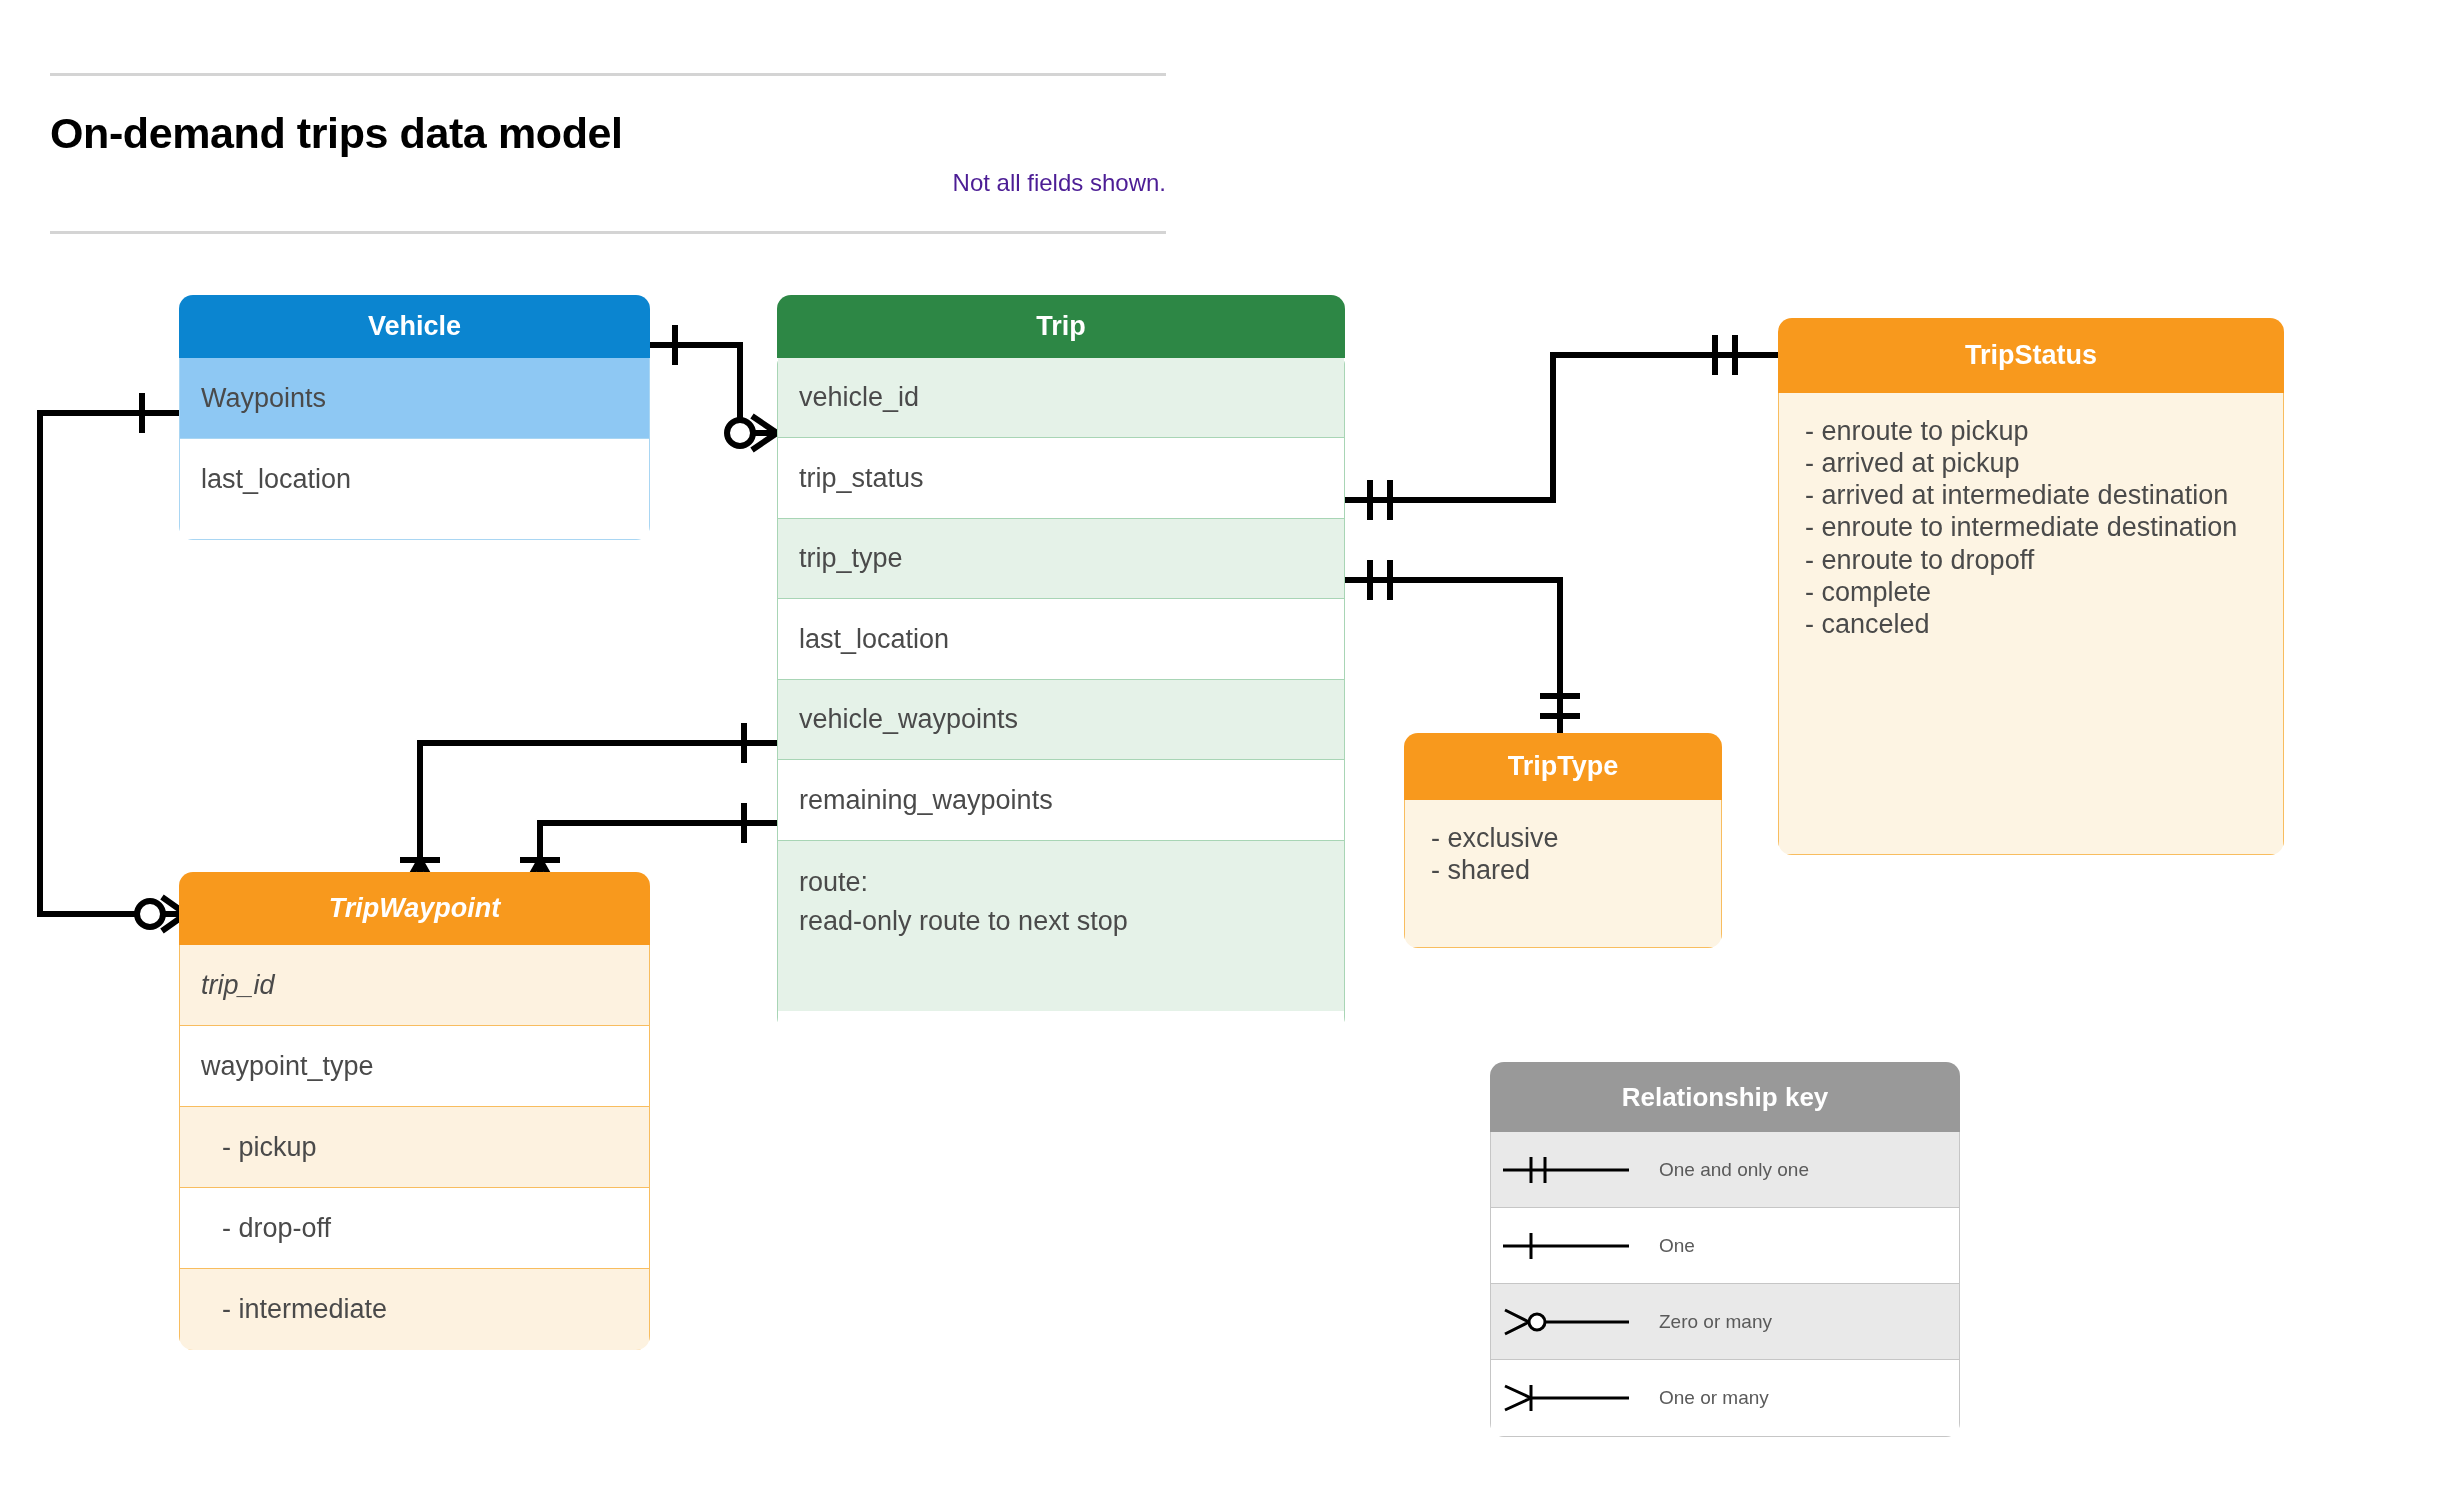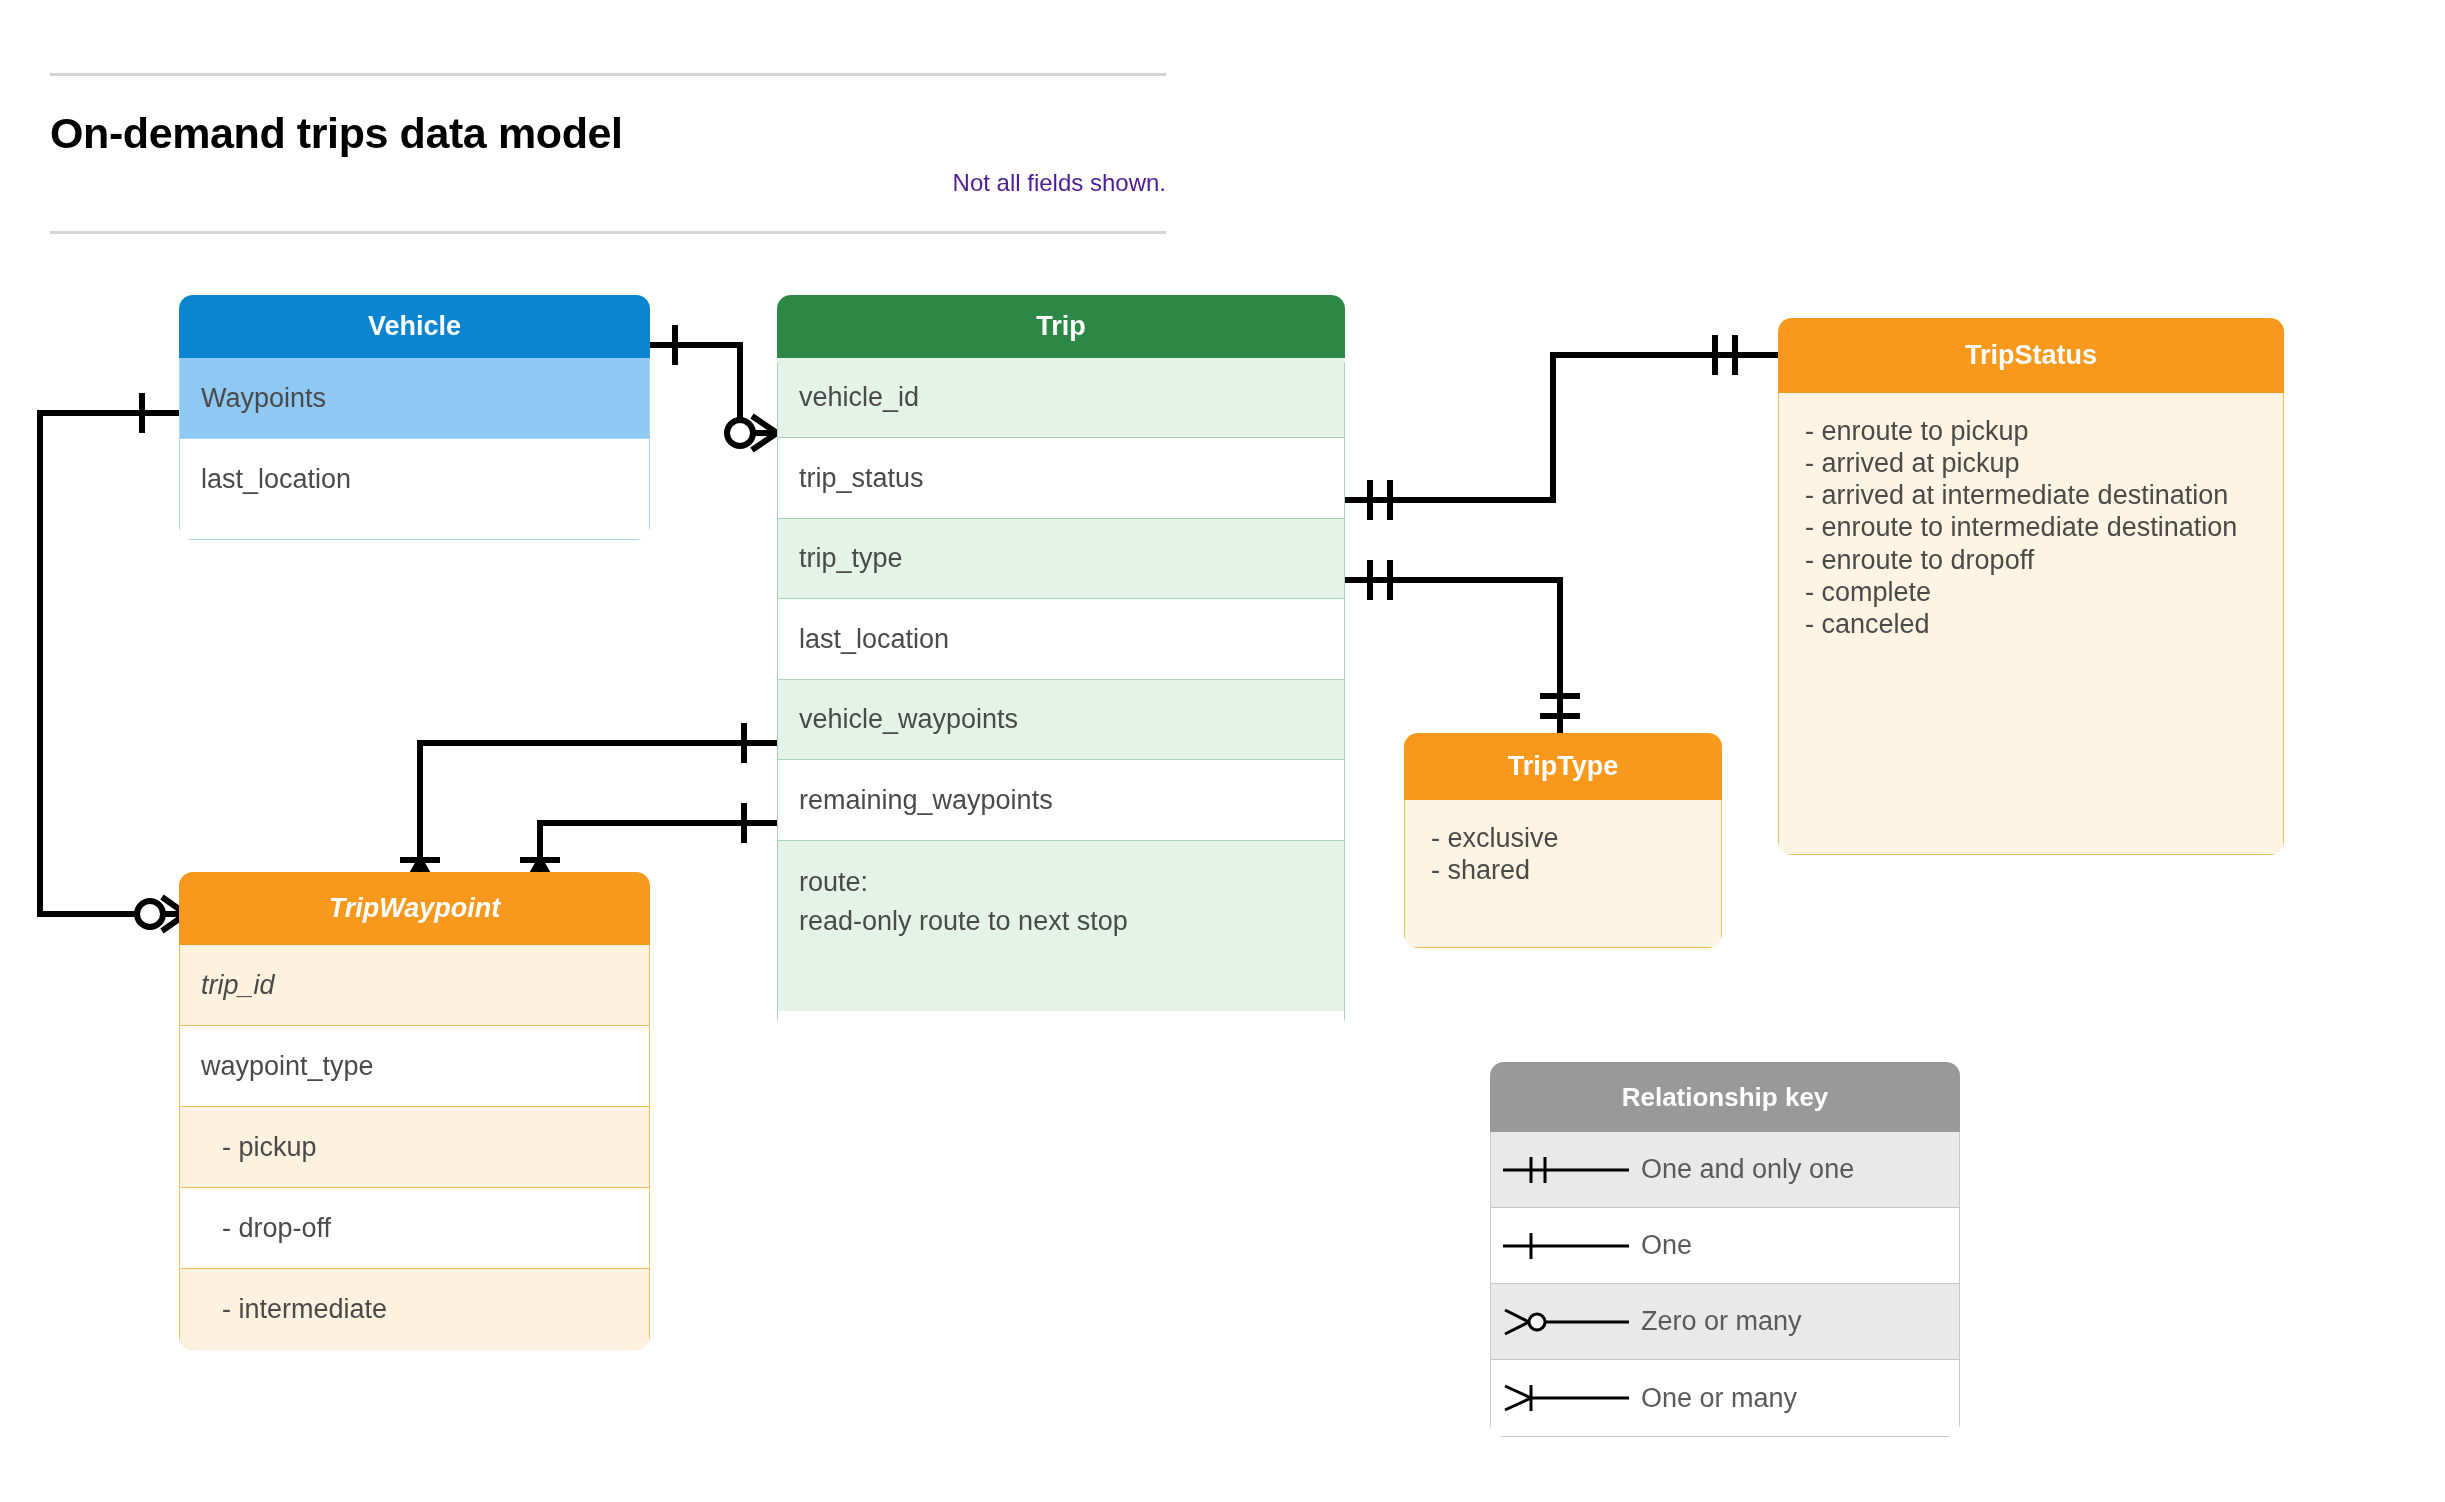--- a/index.html
+++ b/index.html
@@ -156,23 +156,24 @@
   .key-row:last-child { border-bottom: none; }
   .key-row.tint { background: #e9e9e9; }
   .key-symbol {
     width: 150px;
     flex: 0 0 150px;
     display: flex;
     align-items: center;
     justify-content: center;
   }
   .key-label {
-    font-size: 27px;
+    font-size: 19px;
     color: #5a5a5a;
     white-space: nowrap;
+    margin-left: 18px;
   }
 
   
   #connector-layer {
     position: absolute;
     left: 0; top: 0;
     width: 2445px;
     height: 1502px;
     z-index: 1;
     pointer-events: none;

